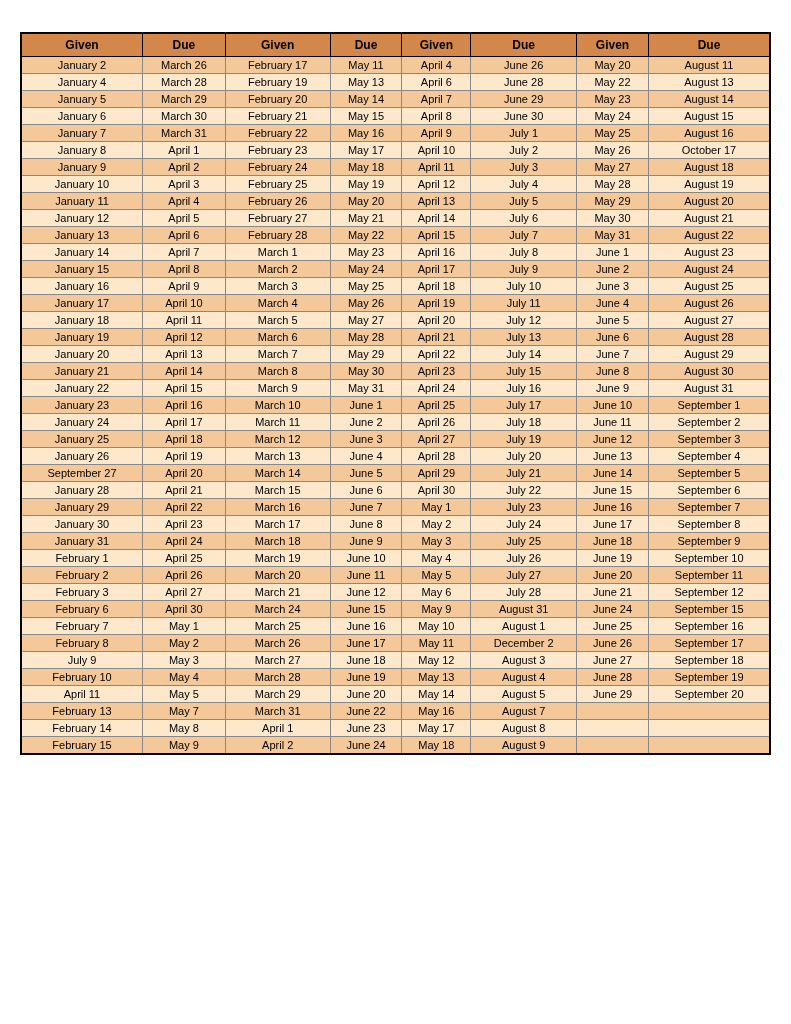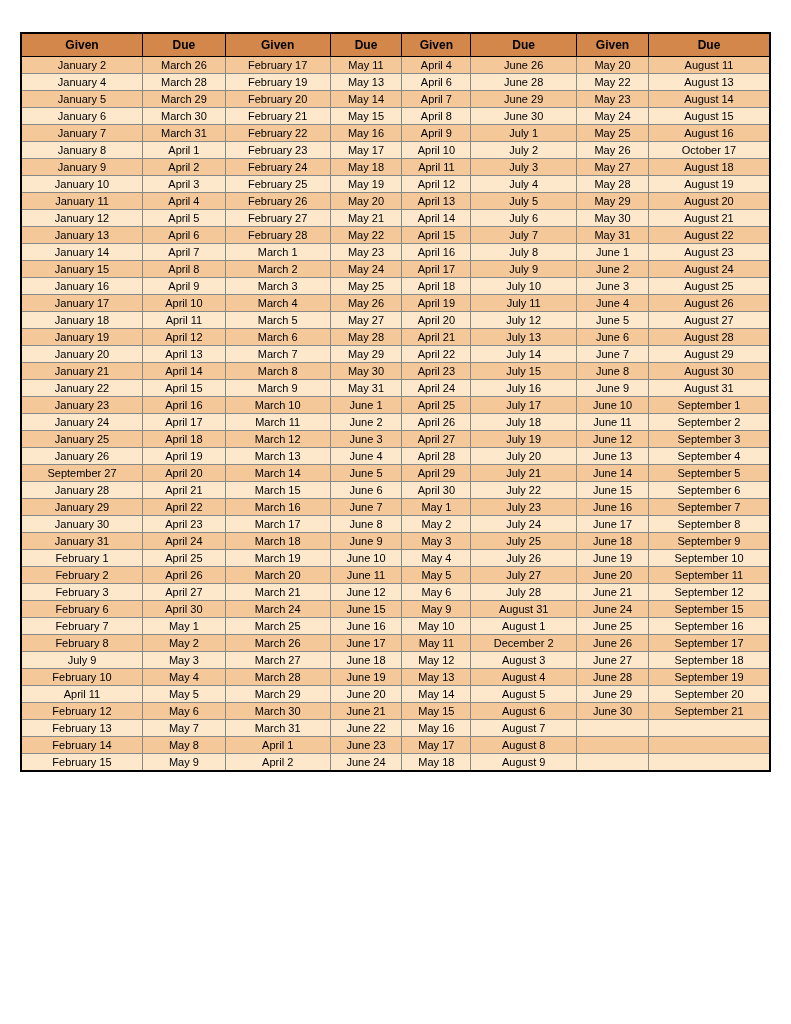--- a/index.html
+++ b/index.html
@@ -442,30 +442,20 @@
         <td>April 11</td>
         <td>May 5</td>
         <td>March 29</td>
         <td>June 20</td>
         <td>May 14</td>
         <td>August 5</td>
         <td>June 29</td>
         <td>September 20</td>
       </tr>
       <tr>
-        <td>February 12</td>
-        <td>May 6</td>
-        <td>March 30</td>
-        <td>June 21</td>
-        <td>May 15</td>
-        <td>August 6</td>
-        <td>June 30</td>
-        <td>September 21</td>
-      </tr>
-      <tr>
         <td>February 13</td>
         <td>May 7</td>
         <td>March 31</td>
         <td>June 22</td>
         <td>May 16</td>
         <td>August 7</td>
         <td></td>
         <td></td>
       </tr>
       <tr>

